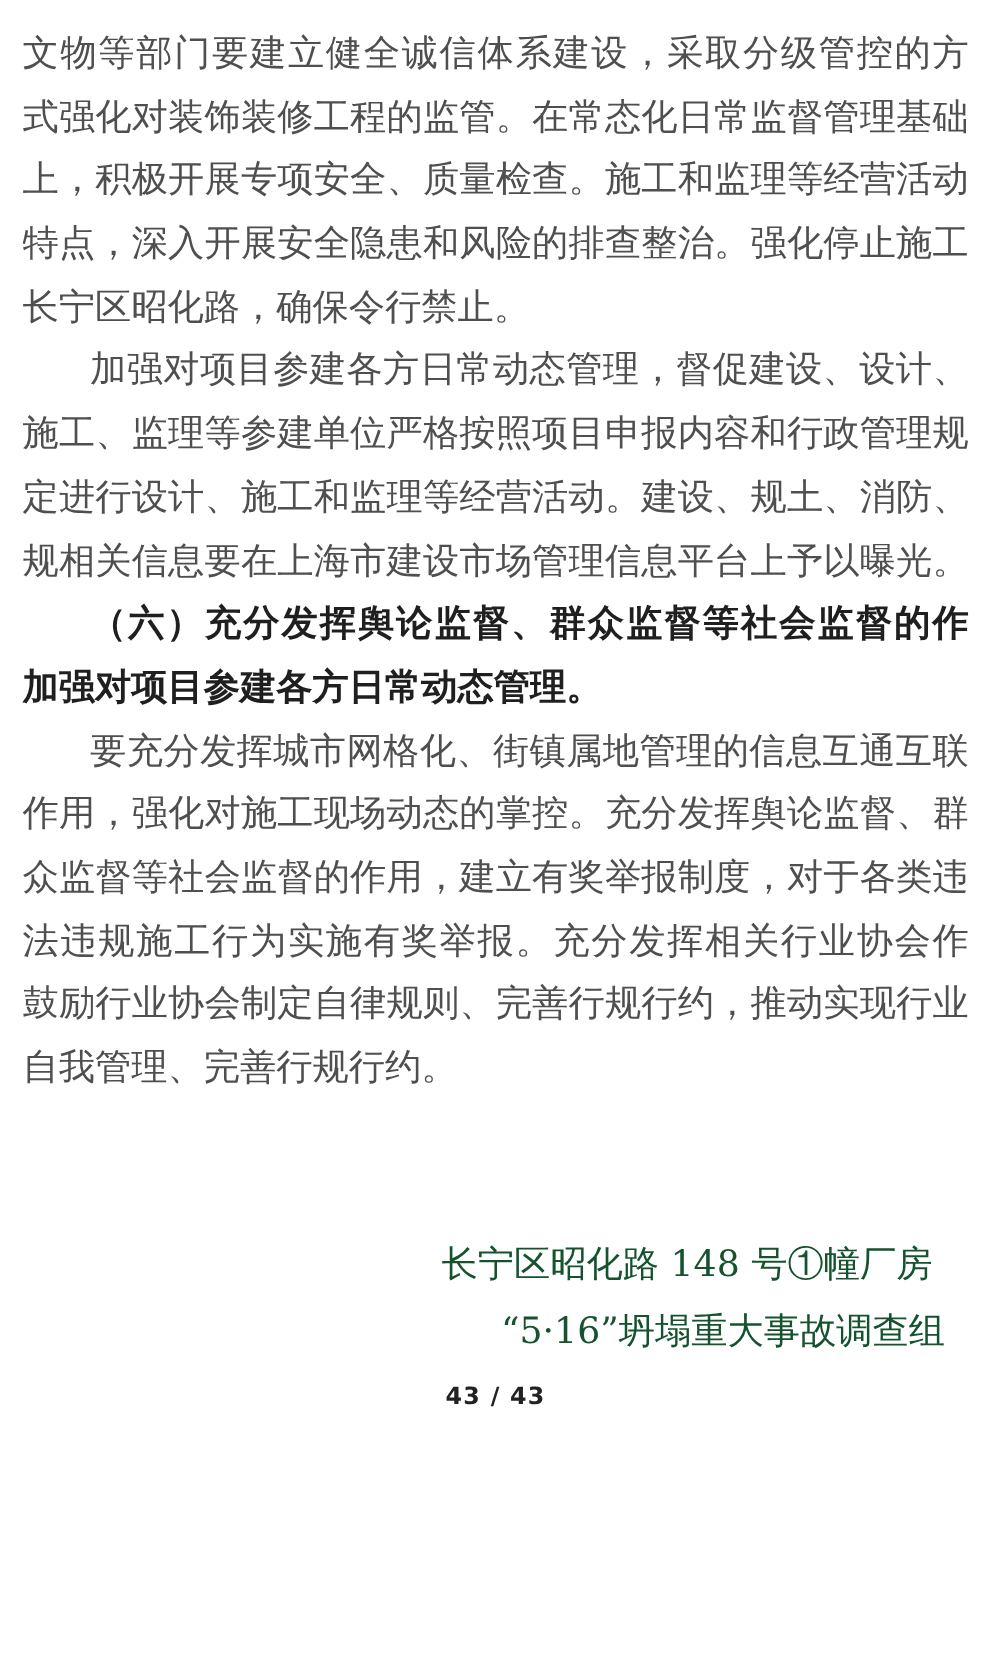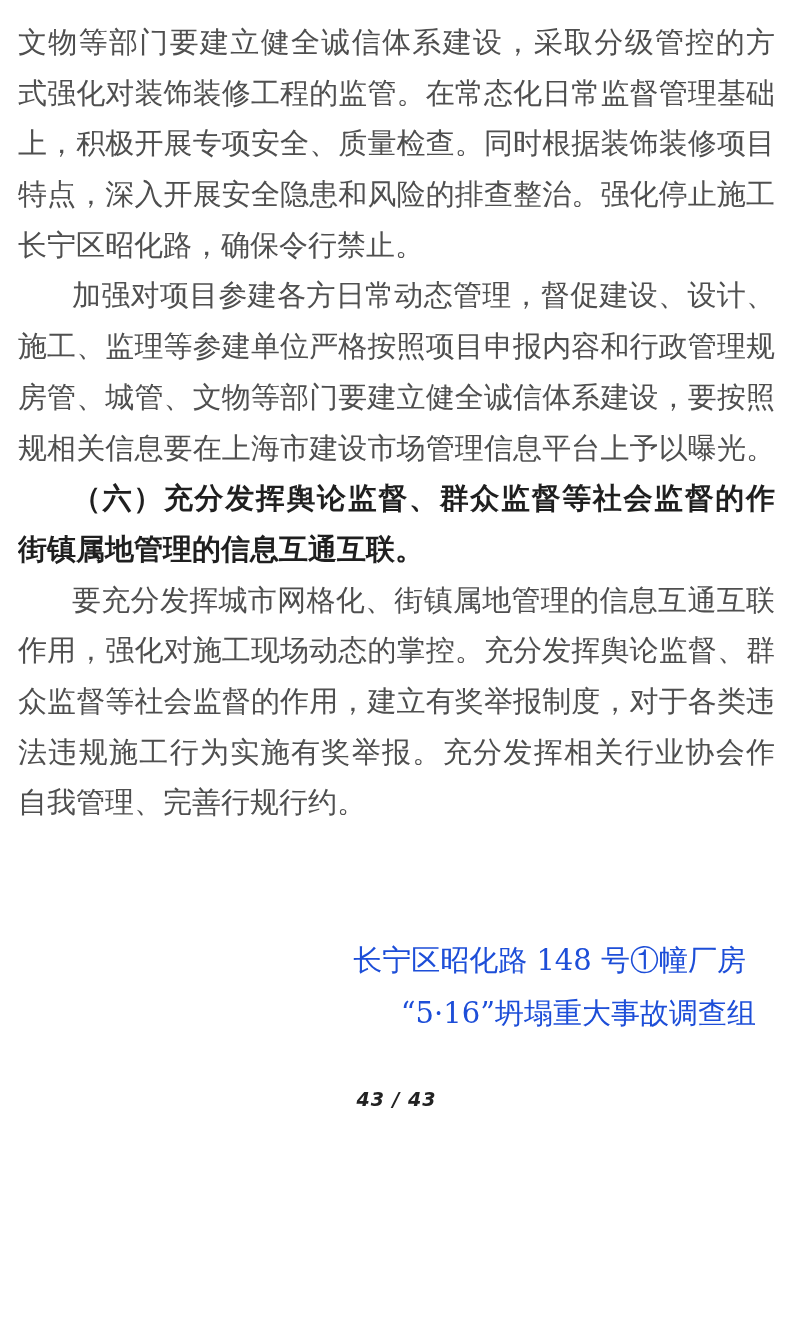--- a/index.html
+++ b/index.html
@@ -37,59 +37,59 @@
     font-weight: bold;
     color: #1f1f1f;
   }
   .signature {
     margin-top: 106px;
     text-align: right;
   }
   .sig-line {
     font-size: 29px;
     line-height: 53px;
-    color: #1d4ed8;
+    color: #14532d;
   }
   .sig-line.address { padding-right: 29px; }
   .sig-line.org     { padding-right: 19px; }
   .page-indicator {
-    margin-top: 48px;
+    margin-top: 15px;
     text-align: center;
     font-family: "DejaVu Sans", "Liberation Sans", sans-serif;
     font-size: 19px;
     font-weight: bold;
     letter-spacing: 1px;
     color: #222222;
-    font-style: italic;
   }
 </style>
 </head>
 <body>
 
 <div class="page">
   <div class="content">
 
     <div class="line justify">文物等部门要建立健全诚信体系建设，采取分级管控的方</div>
     <div class="line justify">式强化对装饰装修工程的监管。在常态化日常监督管理基础</div>
-    <div class="line justify">上，积极开展专项安全、质量检查。同时根据装饰装修项目</div>
+    <div class="line justify">上，积极开展专项安全、质量检查。施工和监理等经营活动</div>
     <div class="line justify">特点，深入开展安全隐患和风险的排查整治。强化停止施工</div>
     <div class="line">长宁区昭化路，确保令行禁止。</div>
 
     <div class="line justify indent">加强对项目参建各方日常动态管理，督促建设、设计、</div>
     <div class="line justify">施工、监理等参建单位严格按照项目申报内容和行政管理规</div>
-    <div class="line justify">房管、城管、文物等部门要建立健全诚信体系建设，要按照</div>
+    <div class="line justify">定进行设计、施工和监理等经营活动。建设、规土、消防、</div>
     <div class="line justify">规相关信息要在上海市建设市场管理信息平台上予以曝光。</div>
 
     <div class="line justify indent heading">（六）充分发挥舆论监督、群众监督等社会监督的作用，</div>
-    <div class="line heading">街镇属地管理的信息互通互联。</div>
+    <div class="line heading">加强对项目参建各方日常动态管理。</div>
 
     <div class="line justify indent">要充分发挥城市网格化、街镇属地管理的信息互通互联</div>
     <div class="line justify">作用，强化对施工现场动态的掌控。充分发挥舆论监督、群</div>
     <div class="line justify">众监督等社会监督的作用，建立有奖举报制度，对于各类违</div>
     <div class="line justify">法违规施工行为实施有奖举报。充分发挥相关行业协会作用，</div>
+    <div class="line justify">鼓励行业协会制定自律规则、完善行规行约，推动实现行业</div>
     <div class="line">自我管理、完善行规行约。</div>
 
     <div class="signature">
       <div class="sig-line address">长宁区昭化路 148 号①幢厂房</div>
       <div class="sig-line org">“5·16”坍塌重大事故调查组</div>
     </div>
 
     <div class="page-indicator">43 / 43</div>
 
   </div>

